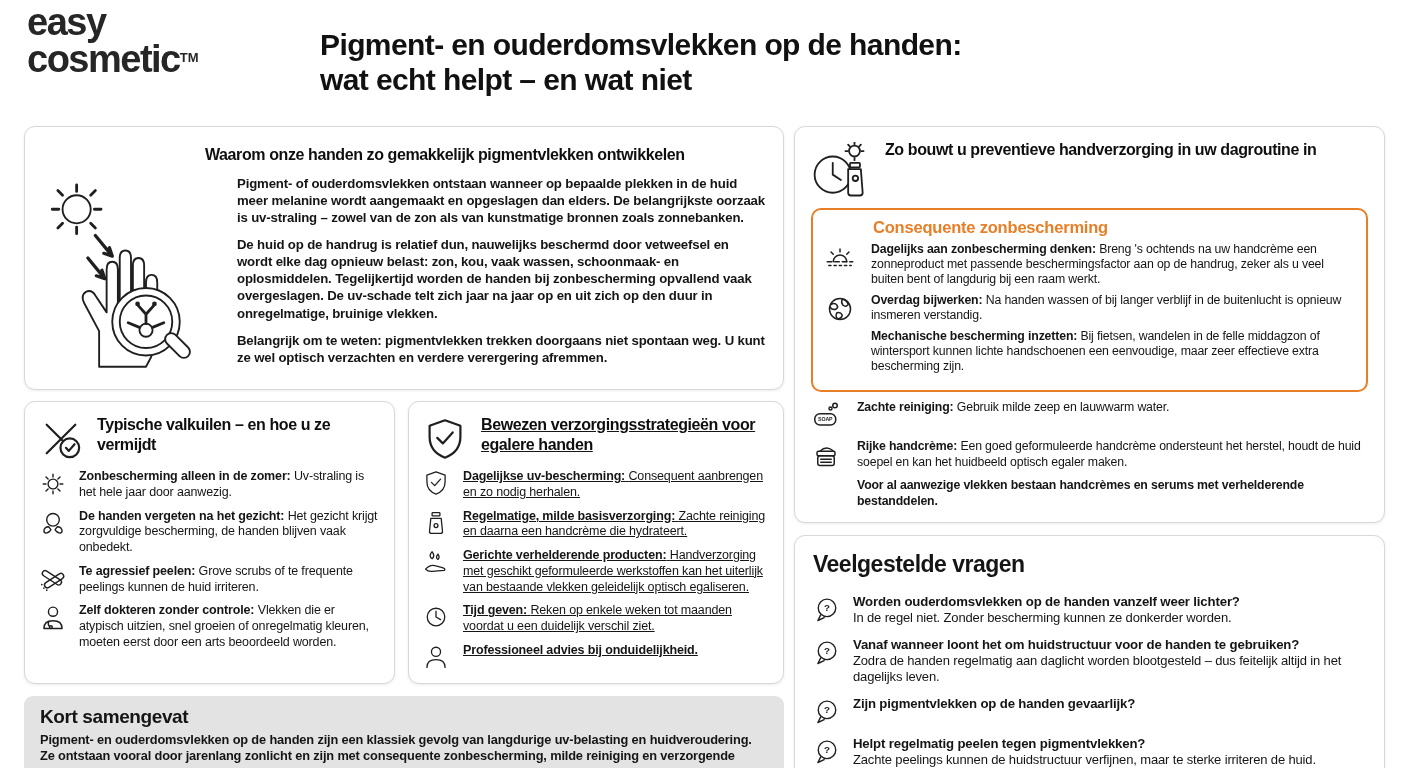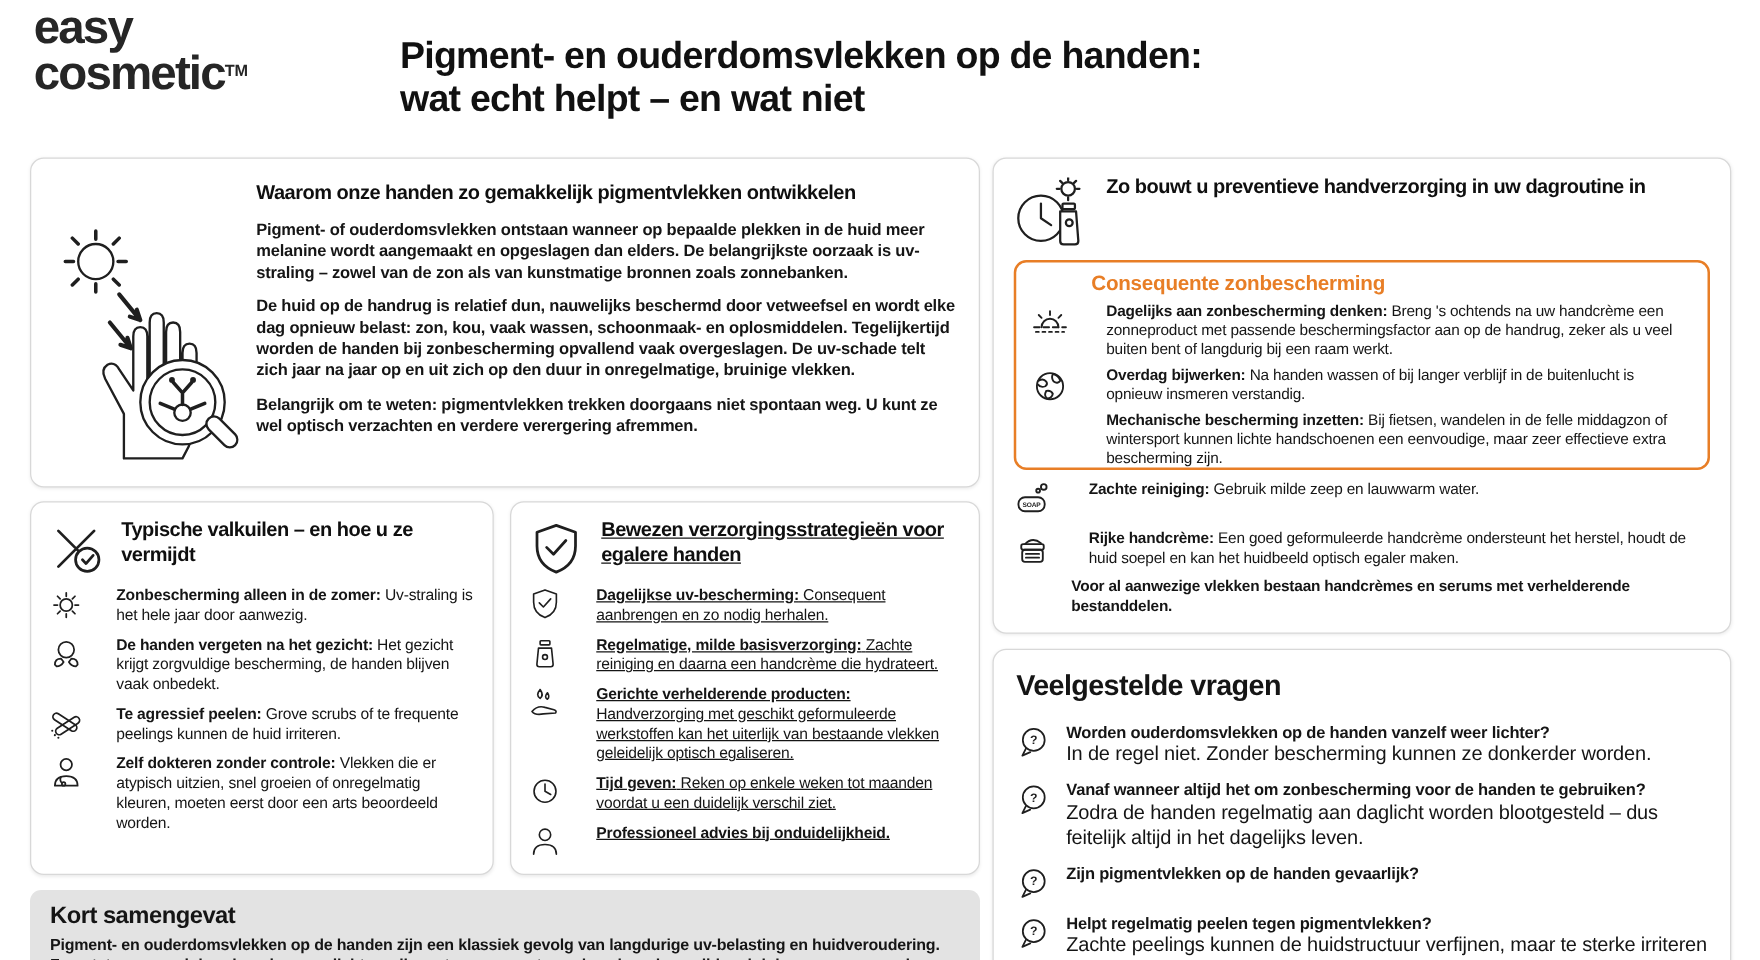--- a/index.html
+++ b/index.html
@@ -21,57 +21,57 @@
   .col-left  { position:absolute; left:24px;  top:126px; width:760px; }
   .col-right { position:absolute; left:794px; top:126px; width:591px; }
 
   .card { background:#fff; border:1px solid #d8d8d8; border-radius:11px; box-shadow:0 1px 3px rgba(0,0,0,.08); }
 
   
   .why { display:flex; padding:14px 16px; min-height:264px; }
   .why-icon { flex:0 0 158px; padding-top:34px; }
   .why-body { flex:1; padding:4px 2px 0 6px; }
   h2.card-h { font-size:16px; font-weight:bold; line-height:1.22; letter-spacing:-0.4px; color:#0f0f0f; }
-  .why-body p { font-size:13.2px; line-height:1.3; margin-top:10px; font-weight:bold; }
+  .why-body p { font-size:13.2px; line-height:1.3; margin-top:10px; font-weight:bold;margin-left:32px; }
 
   
   .row { display:flex; gap:13px; margin-top:11px; }
   .half { padding:13px 14px; min-height:248px; }
   .half.b1 { flex:0 0 371px; }
   .half.b2 { flex:1;text-decoration:underline; }
   .card-head { display:flex; gap:12px; align-items:flex-start; margin-bottom:8px; }
   .card-head .hicon { flex:0 0 46px; padding-top:2px; }
-  .item { display:flex; gap:24px; margin-top:8px; }
+  .item { display:flex; gap:10px; margin-top:8px; }
   .item .icn { flex:0 0 30px; padding-top:1px; }
   .item p, .faq-item .ftxt { font-size:12.5px; line-height:1.26; }
   .item p strong { font-weight:bold; }
 
   
   .summary { margin-top:12px; background:#e3e3e3; border-radius:9px; padding:10px 16px 12px; }
   .summary h3 { font-size:19px; font-weight:bold; letter-spacing:-0.4px; margin-bottom:4px; }
   .summary p { font-size:12.8px; line-height:1.3; font-weight:bold; }
 
   
   .routine { padding:13px 16px; min-height:352px; }
-  .hl-box { border:2px solid #E87E26; border-radius:10px; padding:8px 12px 0; margin-top:7px; }
+  .hl-box { border:2px solid #E87E26; border-radius:10px; padding:8px 12px 16px; margin-top:7px; }
   .hl-title { color:#E87E26; font-weight:bold; font-size:16.5px; letter-spacing:-0.2px; margin-left:48px; margin-bottom:2px; }
   .hl-box .item { margin-top:5px; }
   .hl-box .item .icn { flex:0 0 36px; }
   .hl-box .item p, .routine .item p { font-size:12.3px; line-height:1.24; }
   .routine .plain { margin-top:8px; }
   .routine .note { font-size:12.3px; line-height:1.24; font-weight:bold; margin:8px 0 0 46px; }
   .routine .plain .icn { flex:0 0 36px; }
 
   
   .faq { margin-top:12px; padding:13px 18px; min-height:252px; }
   .faq h2 { font-size:23px; font-weight:bold; letter-spacing:-0.5px; margin:2px 0 16px; }
   .faq-item { display:flex; gap:12px; margin-top:10px; }
   .faq-item .icn { flex:0 0 28px; padding-top:2px; }
   .faq-item .q { font-size:13.2px; font-weight:bold; line-height:1.25; }
-  .faq-item .a { font-size:16px; line-height:1.25; }
+  .faq-item .a { font-size:13px; line-height:1.25; }
 </style>
 </head>
 <body>
 
 <div class="logo">
   <div>easy</div>
   <div><span>cosmetic</span><sup>TM</sup></div>
 </div>
 <div class="page-title">
   <div>Pigment- en ouderdomsvlekken op de handen:</div>
@@ -320,21 +320,21 @@
 
     <div class="faq-item">
       <span class="icn">
         <svg width="28" height="28" viewBox="0 0 40 40" stroke-width="1.8">
           <circle cx="20" cy="17" r="12.5"></circle>
           <path d="M11 27 l-4 8 l9 -4"></path>
           <text x="20" y="22" font-size="14" font-weight="bold" text-anchor="middle">?</text>
         </svg>
       </span>
       <div class="ftxt">
-        <div class="q">Vanaf wanneer altijd het om zonbescherming voor de handen te gebruiken?</div>
+        <div class="q">Vanaf wanneer loont het om huidstructuur voor de handen te gebruiken?</div>
         <div class="a">Zodra de handen regelmatig aan daglicht worden blootgesteld – dus feitelijk altijd in het dagelijks leven.</div>
       </div>
     </div>
 
     <div class="faq-item">
       <span class="icn">
         <svg width="28" height="28" viewBox="0 0 40 40" stroke-width="1.8">
           <circle cx="20" cy="17" r="12.5"></circle>
           <path d="M11 27 l-4 8 l9 -4"></path>
           <text x="20" y="22" font-size="14" font-weight="bold" text-anchor="middle">?</text>

